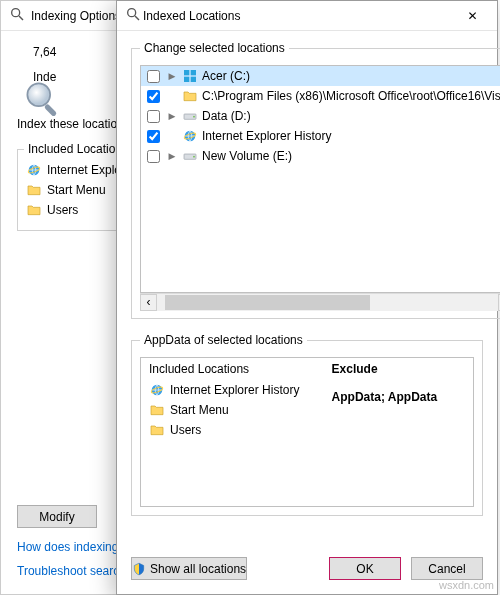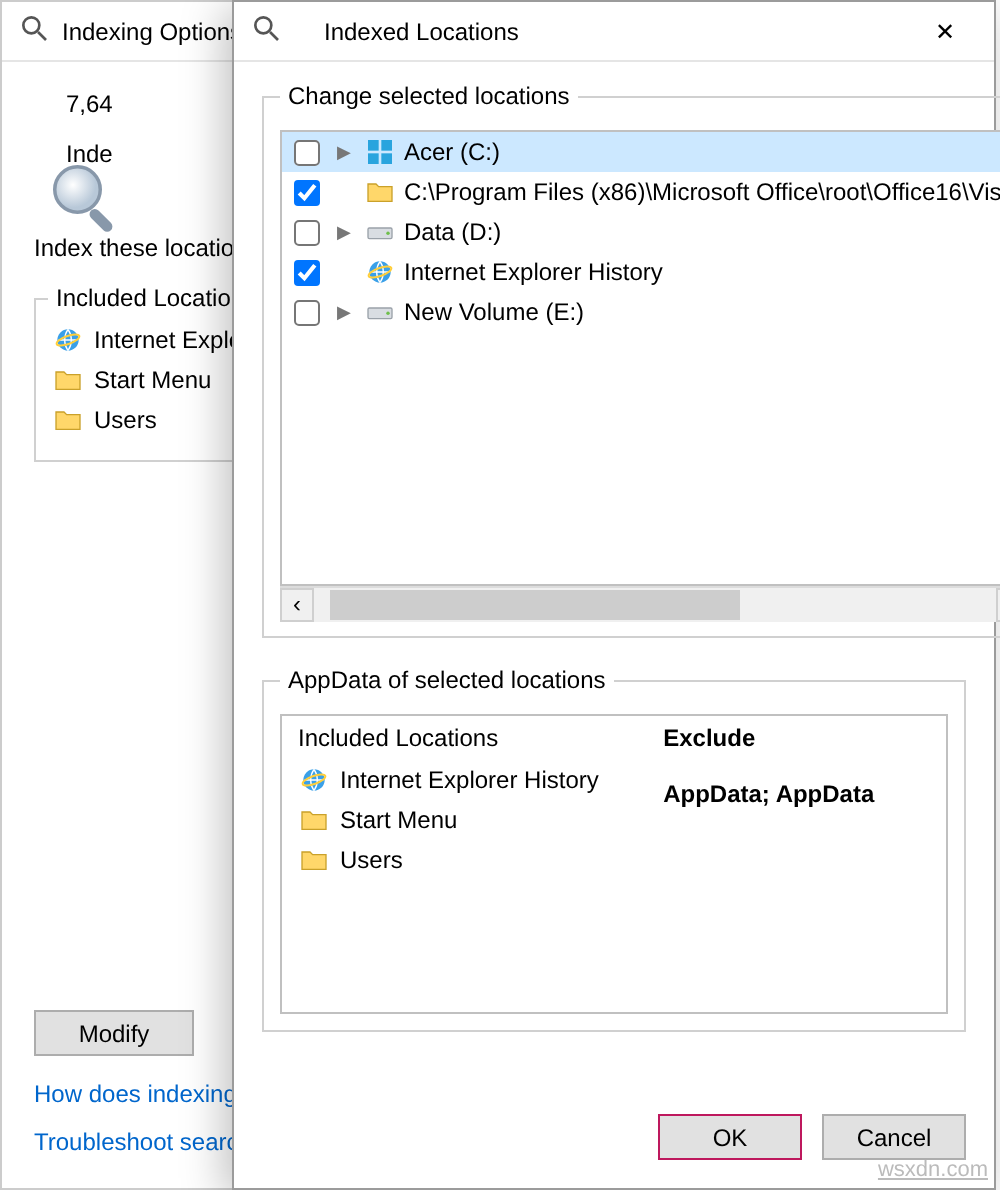--- a/index.html
+++ b/index.html
@@ -19,21 +19,21 @@
   .loc-row svg { width: 16px; height: 16px; flex: 0 0 16px; }
 
   .back-buttons { position: absolute; bottom: 66px; left: 16px; right: 16px; display: flex; gap: 8px; }
   .btn { min-width: 80px; height: 23px; background: #e1e1e1; border: 1px solid #adadad; display: inline-flex; justify-content: center; align-items: center; }
   .link { color: #0066cc; cursor: pointer; margin-top: 10px; display: block; }
   .back-links { position: absolute; bottom: 16px; left: 16px; }
 
   
   .modal { position: absolute; left: 116px; top: 0; width: 382px; height: 595px; background: #fff; border: 1px solid #9b9b9b; box-shadow: -4px 4px 20px rgba(0,0,0,.25); display: flex; flex-direction: column; }
   .titlebar { height: 30px; display: flex; align-items: center; padding: 0 2px 0 8px; border-bottom: 1px solid #e5e5e5; }
-  .titlebar .title { margin-left: 21px; }
+  .titlebar .title { margin-left: 2px; }
   .titlebar .close { margin-left: auto; width: 45px; height: 29px; display: flex; align-items: center; justify-content: center; }
 
   .modal-body { padding: 10px 14px 12px; flex: 1; display: flex; flex-direction: column; }
 
   fieldset { border: 1px solid #d0d0d0; padding: 10px 8px 8px; margin: 0 0 14px 0; position: relative; }
   legend { padding: 0 4px; font-size: 12px; }
 
   .tree { border: 1px solid #c0c0c0; height: 228px; overflow: auto; background: #fff; }
   .tree-row { display: flex; align-items: center; gap: 4px; padding: 2px 4px; white-space: nowrap; }
   .tree-row.sel { background: #cce8ff; }
@@ -51,21 +51,21 @@
   .summary-col { padding: 4px 8px; }
   .summary-col:first-child { width: 55%; }
   .summary-col:last-child { width: 45%; border-left: none; font-weight: bold; }
   .col-header { padding-bottom: 4px; }
 
   .footer { padding: 10px 14px 14px; display: flex; gap: 10px; align-items: center; }
   .footer .spacer { flex: 1; }
   .btn-default { border: 1px solid #be185d; }
   .btn svg { width: 14px; height: 14px; margin-right: 4px; }
 
-  .watermark { position: absolute; right: 6px; bottom: 4px; font-size: 11px; color: #bbb; text-decoration: underline; }
+  .watermark { position: absolute; right: 6px; bottom: 4px; font-size: 11px; color: #bbb; }
 
   
   .small-search-icon svg { width: 16px; height: 16px; }
 </style>
 </head>
 <body>
 
 <div class="back-window">
   <div class="back-titlebar">
     <span class="small-search-icon">
@@ -254,19 +254,26 @@
                   <span>AppData; AppData</span>
                 </div>
               </div>
           </div>
         </div>
       </fieldset>
     </div>
   </div>
 
   <div class="footer">
+    <span class="btn">
+      <svg viewBox="0 0 24 24">
+          <path d="M12 2 L20 6 V12 C20 17 16 21 12 22 C8 21 4 17 4 12 V6 Z" fill="#ffd23f" stroke="#1e72d2" stroke-width="1"></path>
+          <path d="M12 2 L20 6 V12 C20 17 16 21 12 22 Z" fill="#1e72d2"></path>
+        </svg>
+      <span>Show all locations</span>
+    </span>
     <span class="spacer"></span>
     <span class="btn btn-default" style="min-width:72px;">OK</span>
     <span class="btn" style="min-width:72px;">Cancel</span>
   </div>
 </div>
 
 <div class="watermark">wsxdn.com</div>
 
 </body></html>

